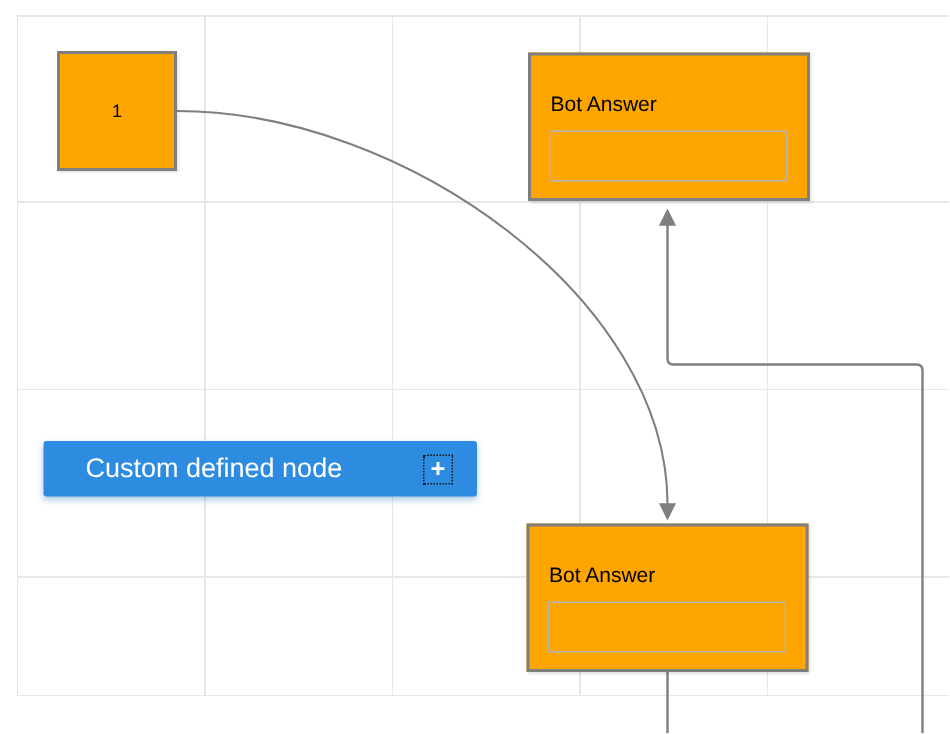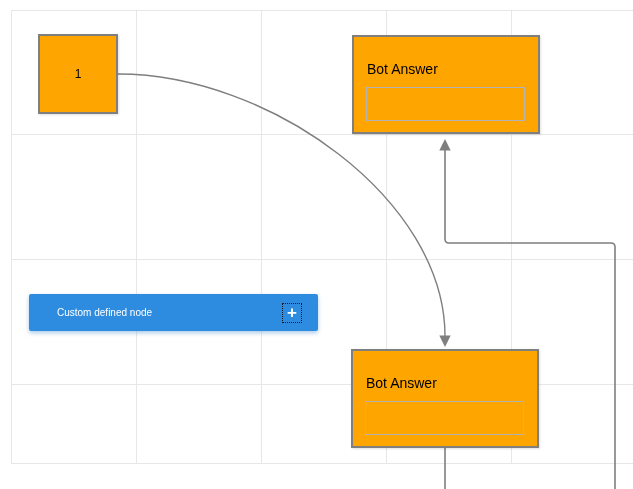--- a/index.html
+++ b/index.html
@@ -33,21 +33,21 @@
   .bot-title{position:absolute;left:13px;top:24px;font-size:14px;color:var(--node-text);
         white-space:nowrap;}
   .bot-input{position:absolute;left:12px;top:50px;width:159px;height:34px;
         border:1px solid var(--inner-box-border);background:transparent;
         font-size:13px;color:var(--node-text);padding:2px 4px;}
   
   .node-custom{position:absolute;left:29px;top:294px;width:289px;height:37px;
         background:var(--custom-node-fill);border-radius:2px;
         box-shadow:0 2px 4px rgba(90,150,210,0.5);
         display:flex;align-items:center;}
-  .custom-label{padding-left:28px;font-size:10px;color:var(--custom-node-text);
+  .custom-label{padding-left:28px;font-size:18px;color:var(--custom-node-text);
         white-space:nowrap;text-align:right;}
   .add-port{position:absolute;left:253px;top:9px;width:20px;height:20px;
         border:1px dotted #161616;color:#ffffff;font-size:17px;font-weight:600;
         line-height:17px;text-align:center;cursor:pointer;}
   svg{display:block;}
 </style>
 </head>
 <body>
 
 <div class="stage">

